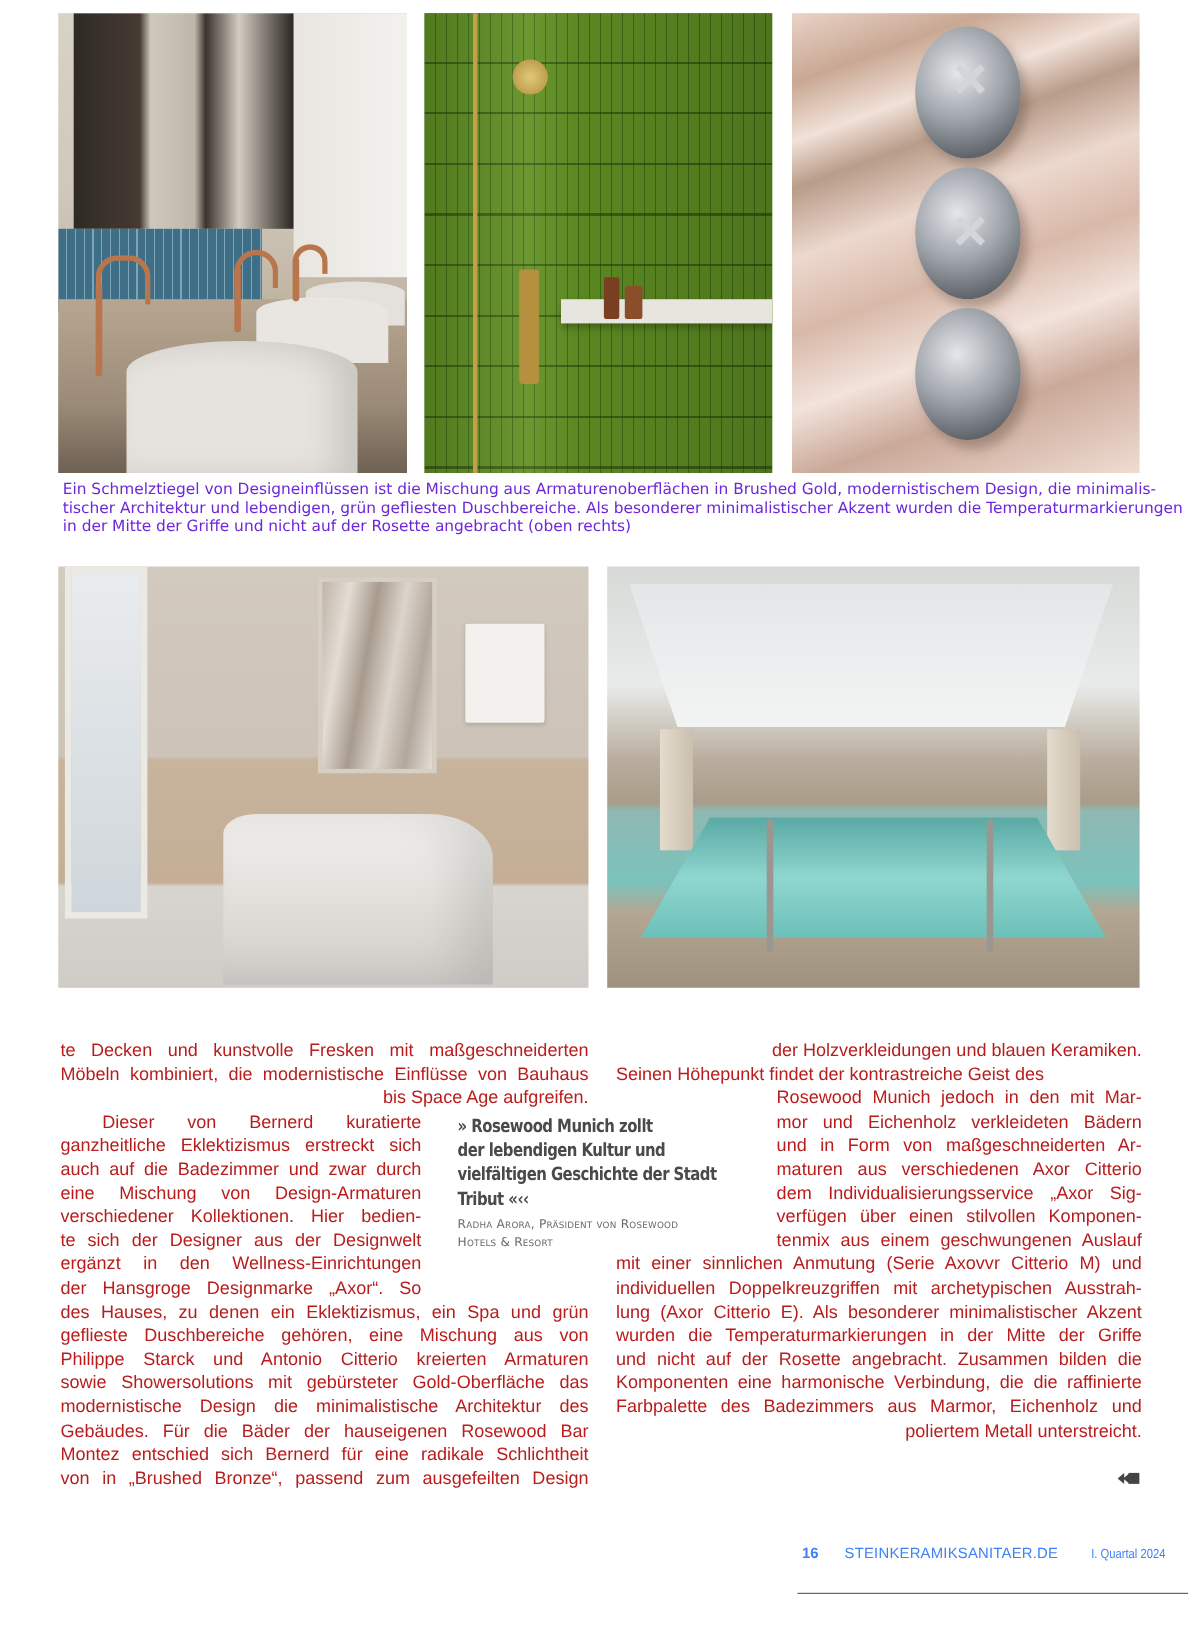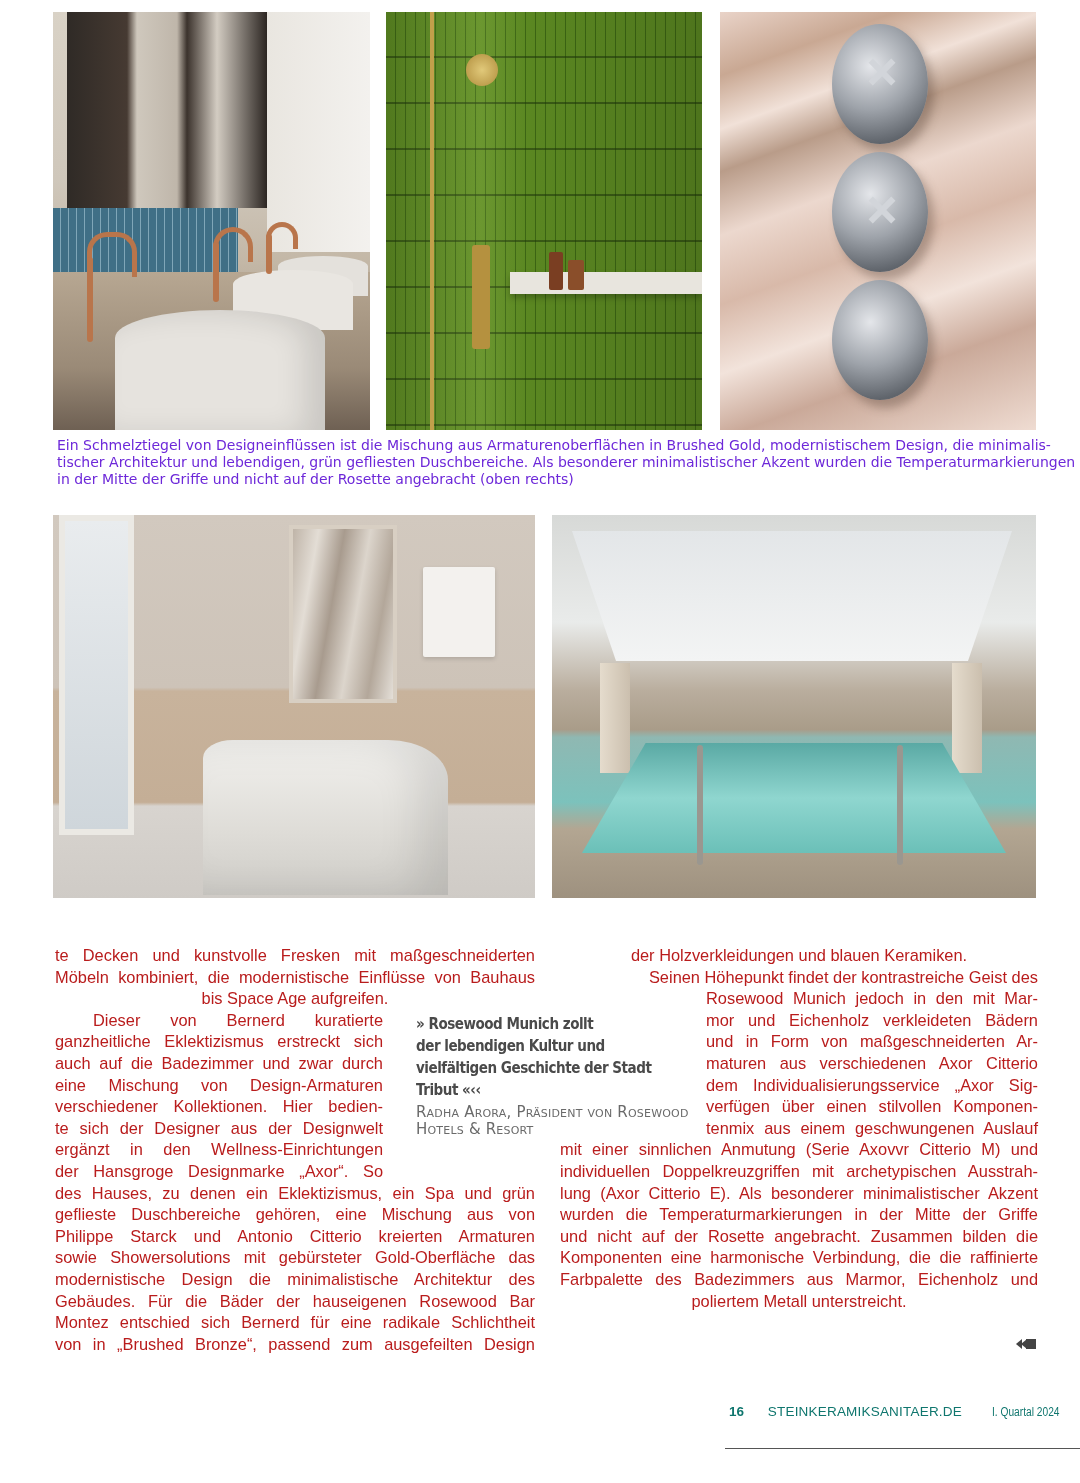--- a/index.html
+++ b/index.html
@@ -54,37 +54,37 @@
   #p5 .rail { position:absolute; top:230px; width:6px; height:120px; background:#9a9790; border-radius:3px; }
 
   
   .caption { position:absolute; left:57px; top:437px; width:920px; font-family:"DejaVu Sans", sans-serif; font-size:14px; line-height:17px; color:#6d28d9; }
   .caption div { white-space: nowrap; }
 
   
   .col { position:absolute; font-family:Liberation Sans, sans-serif; font-size:16.4px; line-height:21.6px; color:#b91c1c;margin-top:12px; }
   .line { height:21.6px; white-space:nowrap; }
   .just { text-align: justify; text-align-last: justify; }
-  .left { text-align:center; }
-  .right { text-align:right; }
+  .left { text-align:right; }
+  .right { }
   .col-left { left:55px; top:933px; width:480px; }
   .col-right { left:560px; top:933px; width:478px; }
   .narrow-left { width:328px; }
   .narrow-right { margin-left:146px; width:332px; }
 
   
   .quote { position:absolute; left:416px; top:1013px; width:260px; }
   .quote-text { font-family:"DejaVu Sans", sans-serif; font-weight:bold; font-size:16.5px; line-height:22px; color:#4a4a4a; letter-spacing:-0.6px; transform: scaleX(0.82); transform-origin:left; white-space:nowrap; }
-  .quote-author { margin-top:3px; font-family:"DejaVu Sans", sans-serif; font-size:15px; line-height:17px; color:#6a6a6a; font-variant: small-caps; letter-spacing:0.2px; white-space:nowrap; }
+  .quote-author { margin-top:3px; font-family:"DejaVu Sans", sans-serif; font-size:11px; line-height:17px; color:#6a6a6a; font-variant: small-caps; letter-spacing:0.2px; white-space:nowrap; }
 
   .end-mark { position:absolute; left:1016px; top:1338px; width:20px; height:12px; }
 
   
   .footer-rule { position:absolute; left:725px; top:1448px; width:355px; height:1px; background:#555; }
-  .footer { position:absolute; left:729px; top:1404px; font-size:13.5px; color:#0f766e; white-space:nowrap; }
+  .footer { position:absolute; left:729px; top:1404px; font-size:13.5px; color:#3b82f6; white-space:nowrap; }
   .footer .pg { font-weight:bold; margin-right:20px; }
   .footer .site { letter-spacing:0.2px; margin-right:26px; }
   .footer .issue { font-size:12px; transform: scaleX(0.85); display:inline-block; transform-origin:left; }
 </style>
 </head>
 <body>
 
 <div class="photo" id="p1">
   <div class="mirror"></div>
     <div class="wall"></div>

